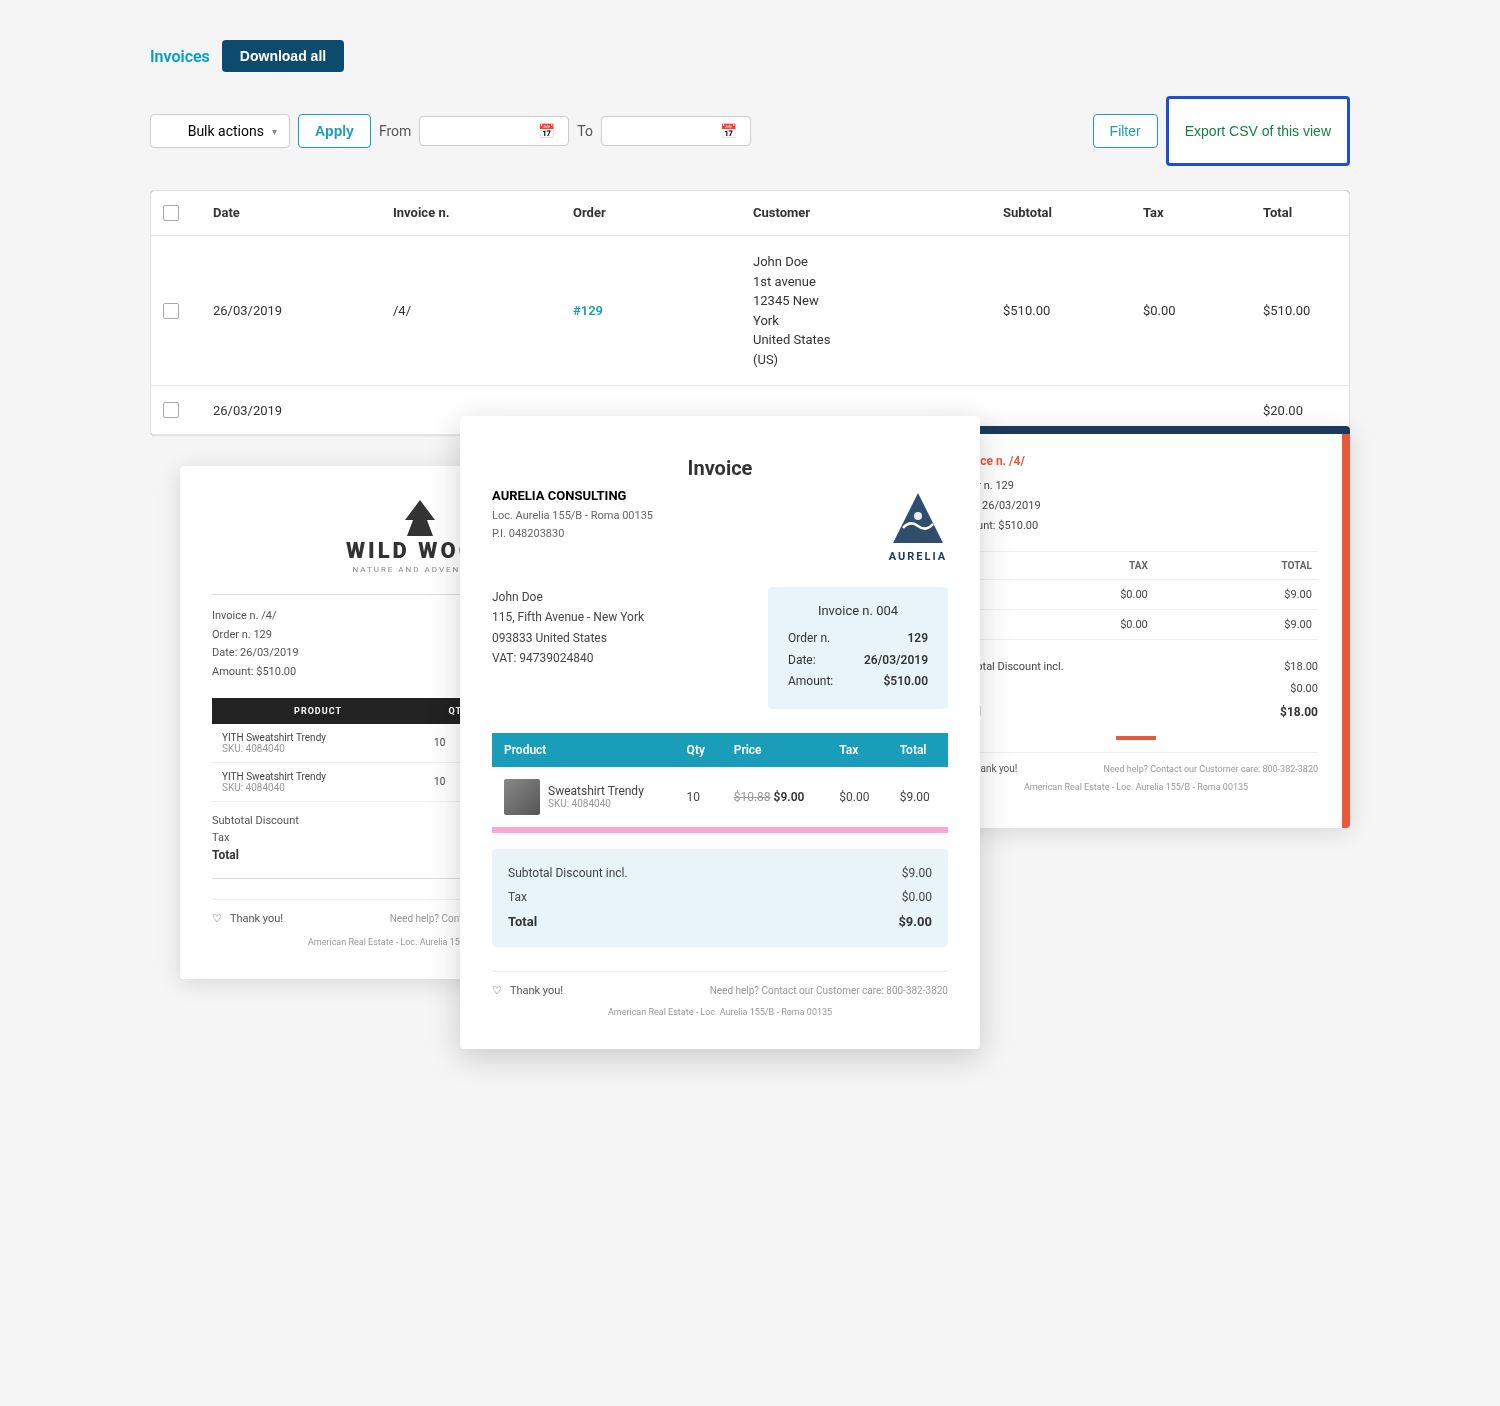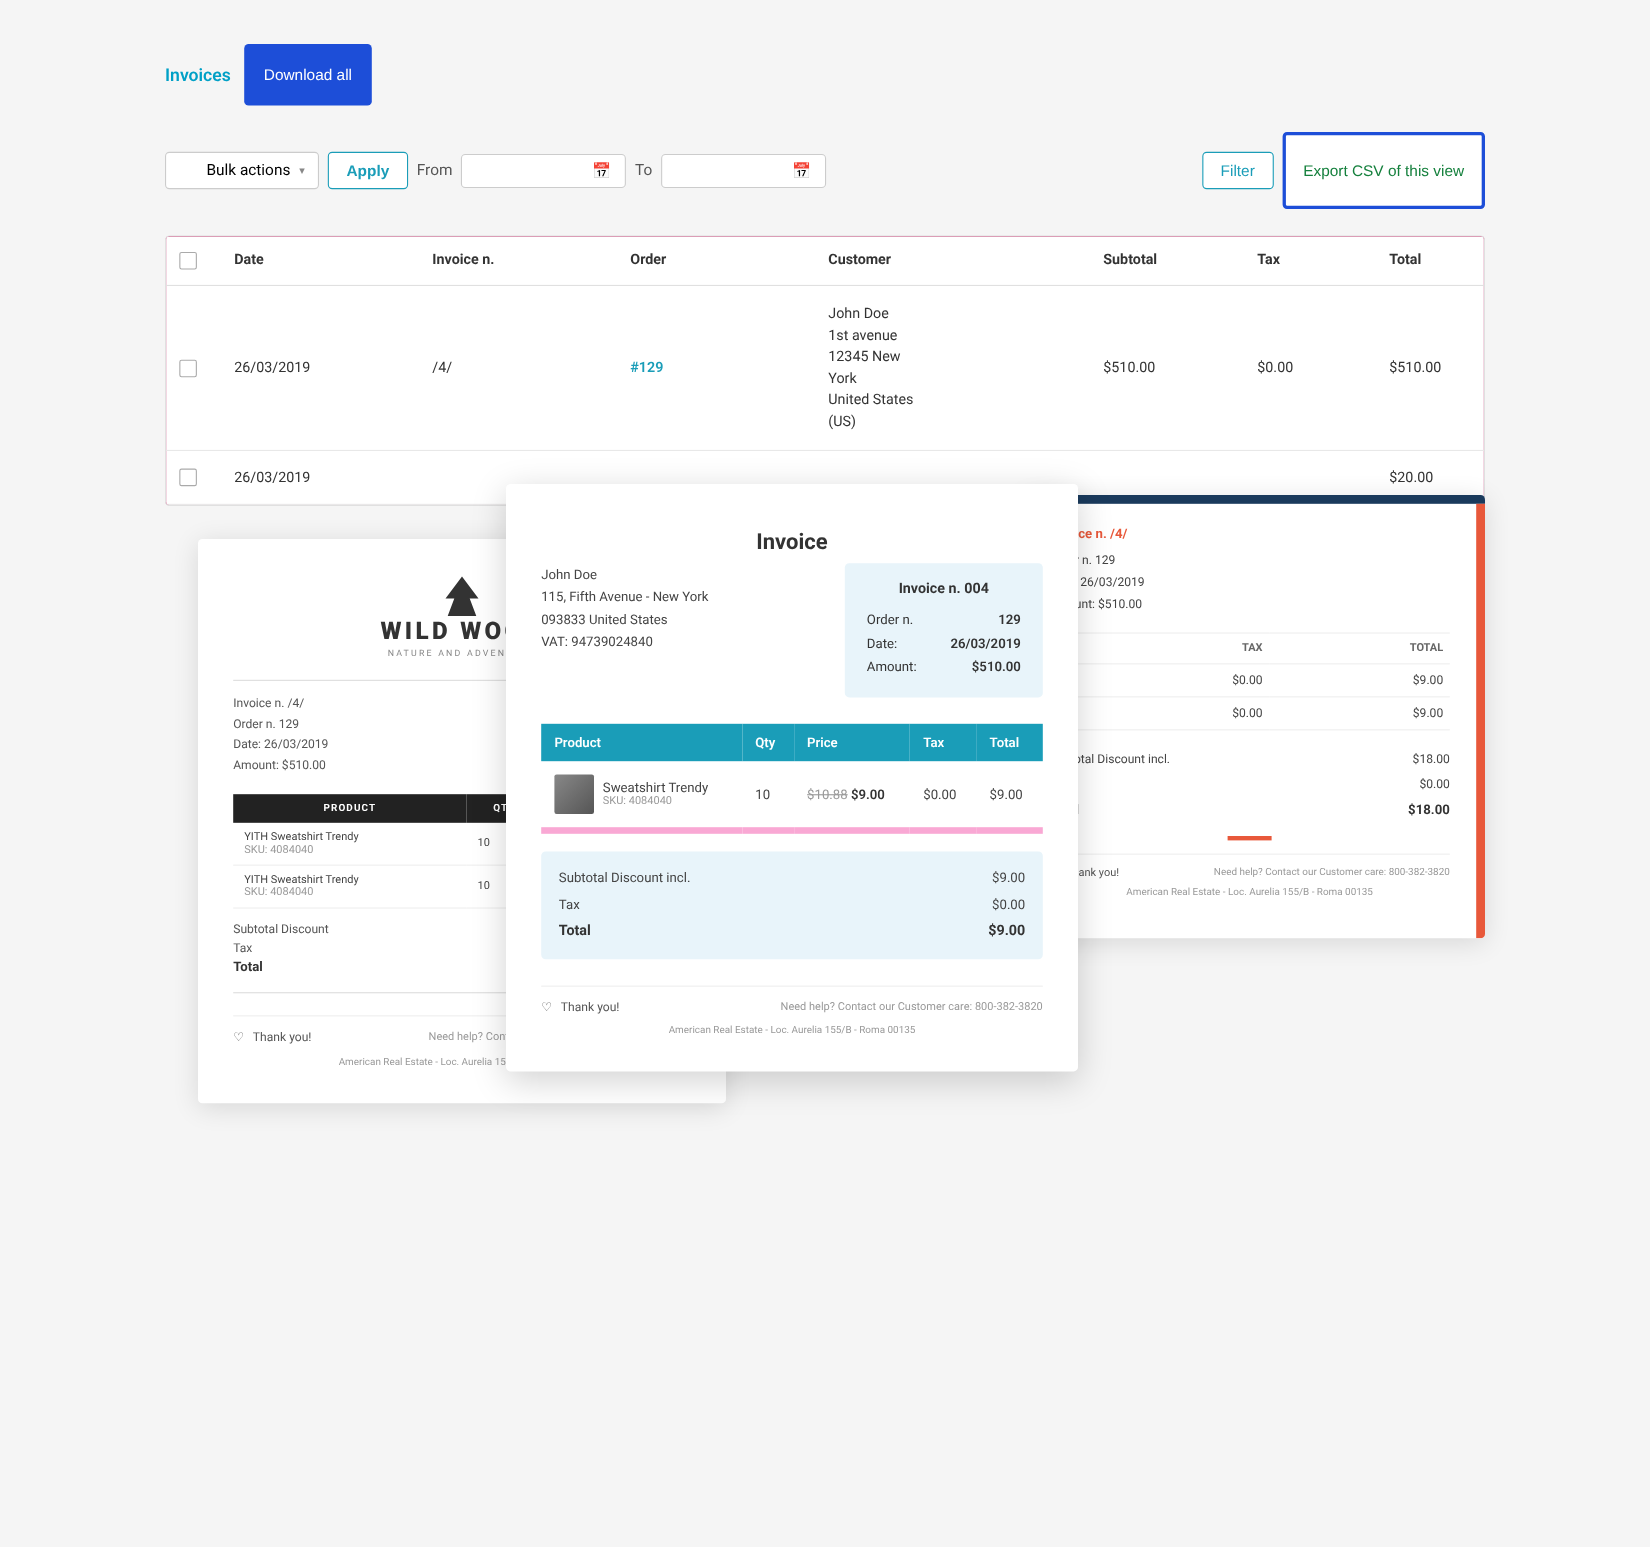--- a/index.html
+++ b/index.html
@@ -24,27 +24,27 @@
       margin-bottom: 24px;
     }
 
     .invoices-title {
       color: #00a0c6;
       font-size: 16px;
       font-weight: 600;
     }
 
     .download-all-btn {
-      background: #1d4ed8;
+      background: #0c4a6e;
       color: white;
       border: none;
       border-radius: 4px;
-      padding: 20px 18px;
+      padding: 8px 18px;
       font-size: 14px;
-      font-weight: 400;
+      font-weight: 700;
       cursor: pointer;
     }
 
     
     .filter-row {
       display: flex;
       align-items: center;
       gap: 8px;
       margin-bottom: 24px;
     }
@@ -339,21 +339,21 @@
     .aurelia-invoice-box {
       background: #e8f4fa;
       border-radius: 4px;
       padding: 16px 20px;
       font-size: 12px;
       color: #333;
       min-width: 180px;
     }
 
     .aurelia-invoice-box-title {
-      font-weight: 700;
+      font-weight: 400;
       font-size: 13px;
       margin-bottom: 10px;
       text-align: center;
     }
 
     .aurelia-invoice-row {
       display: flex;
       justify-content: space-between;
       gap: 16px;
       line-height: 1.8;
@@ -743,20 +743,36 @@
       <div class="ww-footer">
         <span class="heart-icon">♡</span>
         <span>Thank you!</span>
         <span class="need-help-text" style="margin-left:auto;">Need help? Contact our Customer care: 800-382-3820</span>
       </div>
       <div class="ww-bottom-address">American Real Estate - Loc. Aurelia 155/B - Roma 00135</div>
     </div>
 
     <div class="invoice-card-aurelia">
       <div class="invoice-title-center">Invoice</div>
+      <div class="aurelia-header">
+        <div class="aurelia-company">
+          <div class="aurelia-company-name">AURELIA CONSULTING</div>
+          <div class="aurelia-company-detail">Loc. Aurelia 155/B - Roma 00135</div>
+          <div class="aurelia-company-detail">P.I. 048203830</div>
+        </div>
+        <div class="aurelia-logo">
+          <svg width="60" height="60" viewBox="0 0 60 60" class="aurelia-logo-triangle">
+            <polygon points="30,5 5,55 55,55" fill="#1a3a5c" opacity="0.9"></polygon>
+
+            <path d="M15,40 Q22,32 30,38 Q38,44 45,36" stroke="white" stroke-width="2.5" fill="none"></path>
+            <circle cx="30" cy="28" r="4" fill="white" opacity="0.9"></circle>
+          </svg>
+          <div class="aurelia-logo-text">AURELIA</div>
+        </div>
+      </div>
 
       <div class="aurelia-bill-section">
         <div class="aurelia-bill-to">
           <div>John Doe</div>
           <div>115, Fifth Avenue - New York</div>
           <div>093833 United States</div>
           <div>VAT: 94739024840</div>
         </div>
         <div class="aurelia-invoice-box">
           <div class="aurelia-invoice-box-title">Invoice n. 004</div>

